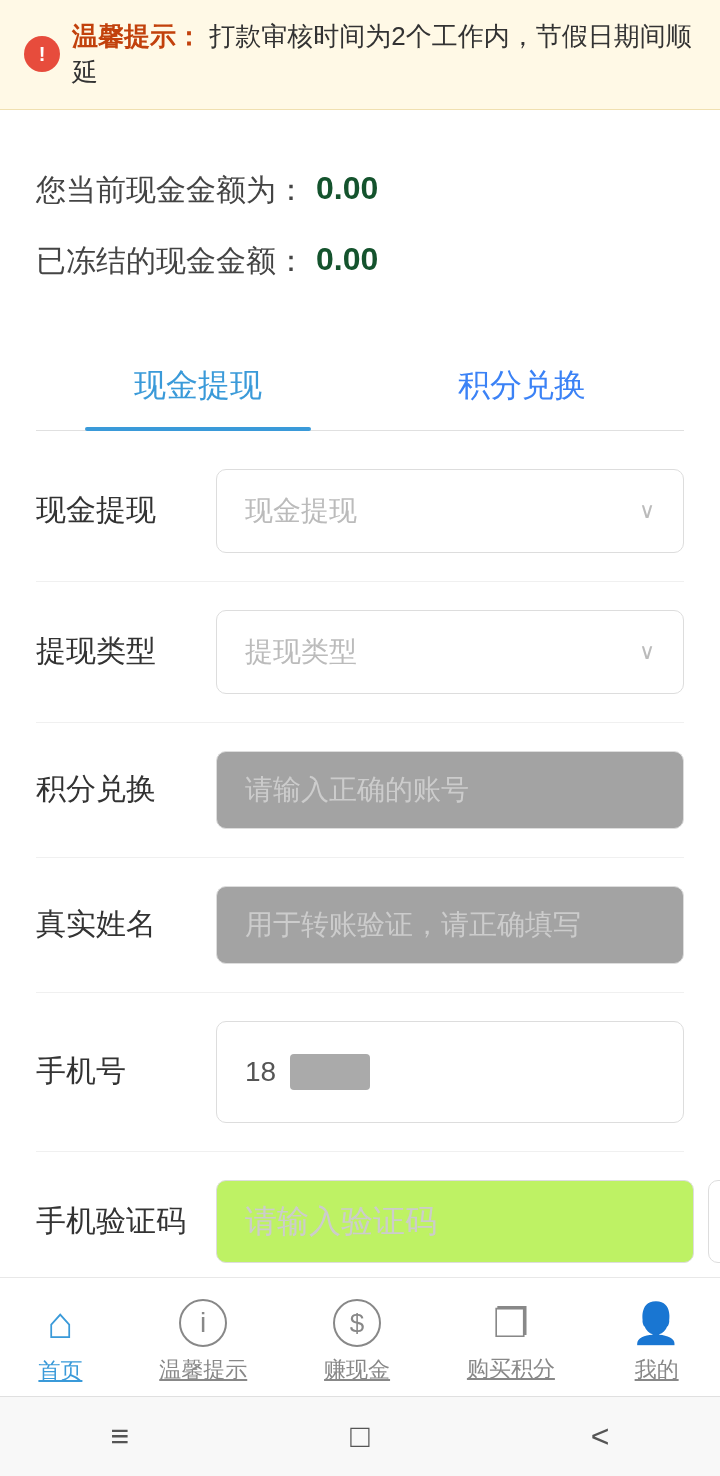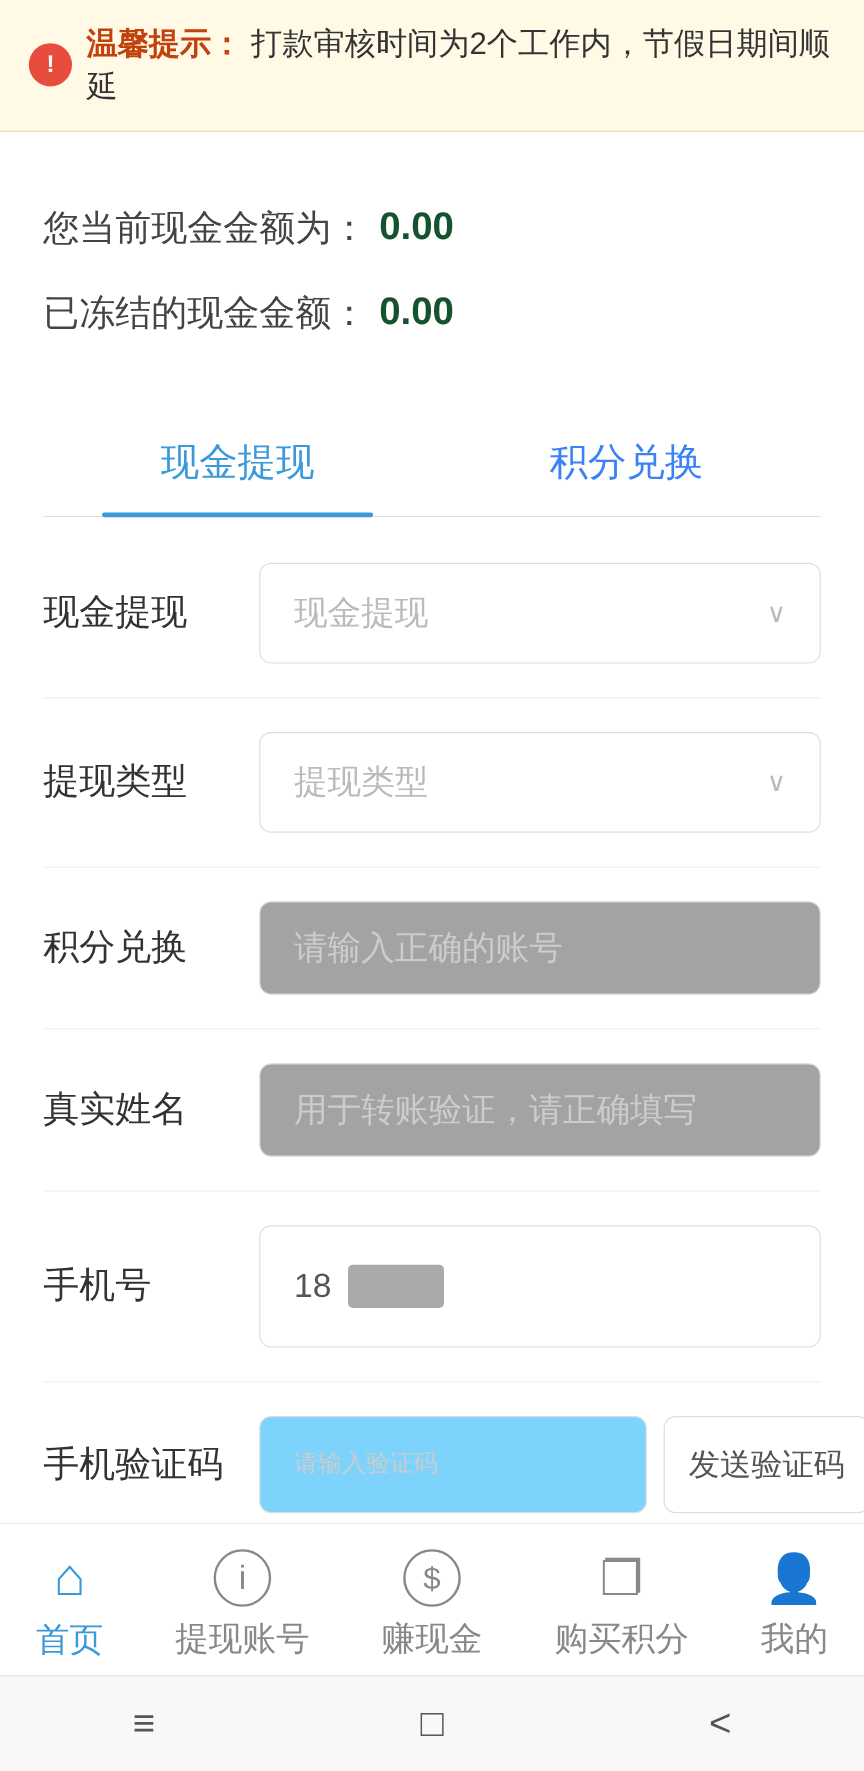--- a/index.html
+++ b/index.html
@@ -174,24 +174,24 @@
 
     .sms-row {
       display: flex;
       gap: 14px;
     }
     .sms-input {
       flex: 1;
       border: 1px solid #ddd;
       border-radius: 10px;
       padding: 22px 28px;
-      font-size: 20px;
+      font-size: 32px;
       color: #333;
       outline: none;
-      background: #7dd3fc;
+      background: #bef264;
     }
     .sms-input::placeholder {
       color: #ccc;
     }
     .sms-btn {
       border: 1px solid #ddd;
       border-radius: 10px;
       padding: 22px 20px;
       font-size: 26px;
       color: #555;
@@ -237,22 +237,23 @@
       flex-direction: column;
       align-items: center;
       gap: 8px;
       cursor: pointer;
     }
     .nav-icon {
       font-size: 44px;
       color: #888;
     }
     .nav-label {
-      font-size: 28px;
+      font-size: 22px;
       color: #888;
+      text-decoration: underline;
     }
     .nav-item.active .nav-icon,
     .nav-item.active .nav-label {
       color: #3a9ad9;
     }
 
     
     .system-nav {
       position: fixed;
       bottom: 0;
@@ -374,21 +375,21 @@
   <div class="nav-spacer"></div>
 </div>
 
 <nav class="bottom-nav">
   <div class="nav-item active">
     <div class="nav-icon">⌂</div>
     <div class="nav-label">首页</div>
   </div>
   <div class="nav-item">
     <div class="nav-icon" style="font-size:40px; border:2px solid #888; border-radius:50%; width:48px; height:48px; display:flex; align-items:center; justify-content:center; font-size:28px;">i</div>
-    <div class="nav-label">提现账号</div>
+    <div class="nav-label">温馨提示</div>
   </div>
   <div class="nav-item">
     <div class="nav-icon" style="border:2px solid #888; border-radius:50%; width:48px; height:48px; display:flex; align-items:center; justify-content:center; font-size:26px;">$</div>
     <div class="nav-label">赚现金</div>
   </div>
   <div class="nav-item">
     <div class="nav-icon" style="font-size:40px;">❐</div>
     <div class="nav-label">购买积分</div>
   </div>
   <div class="nav-item">

